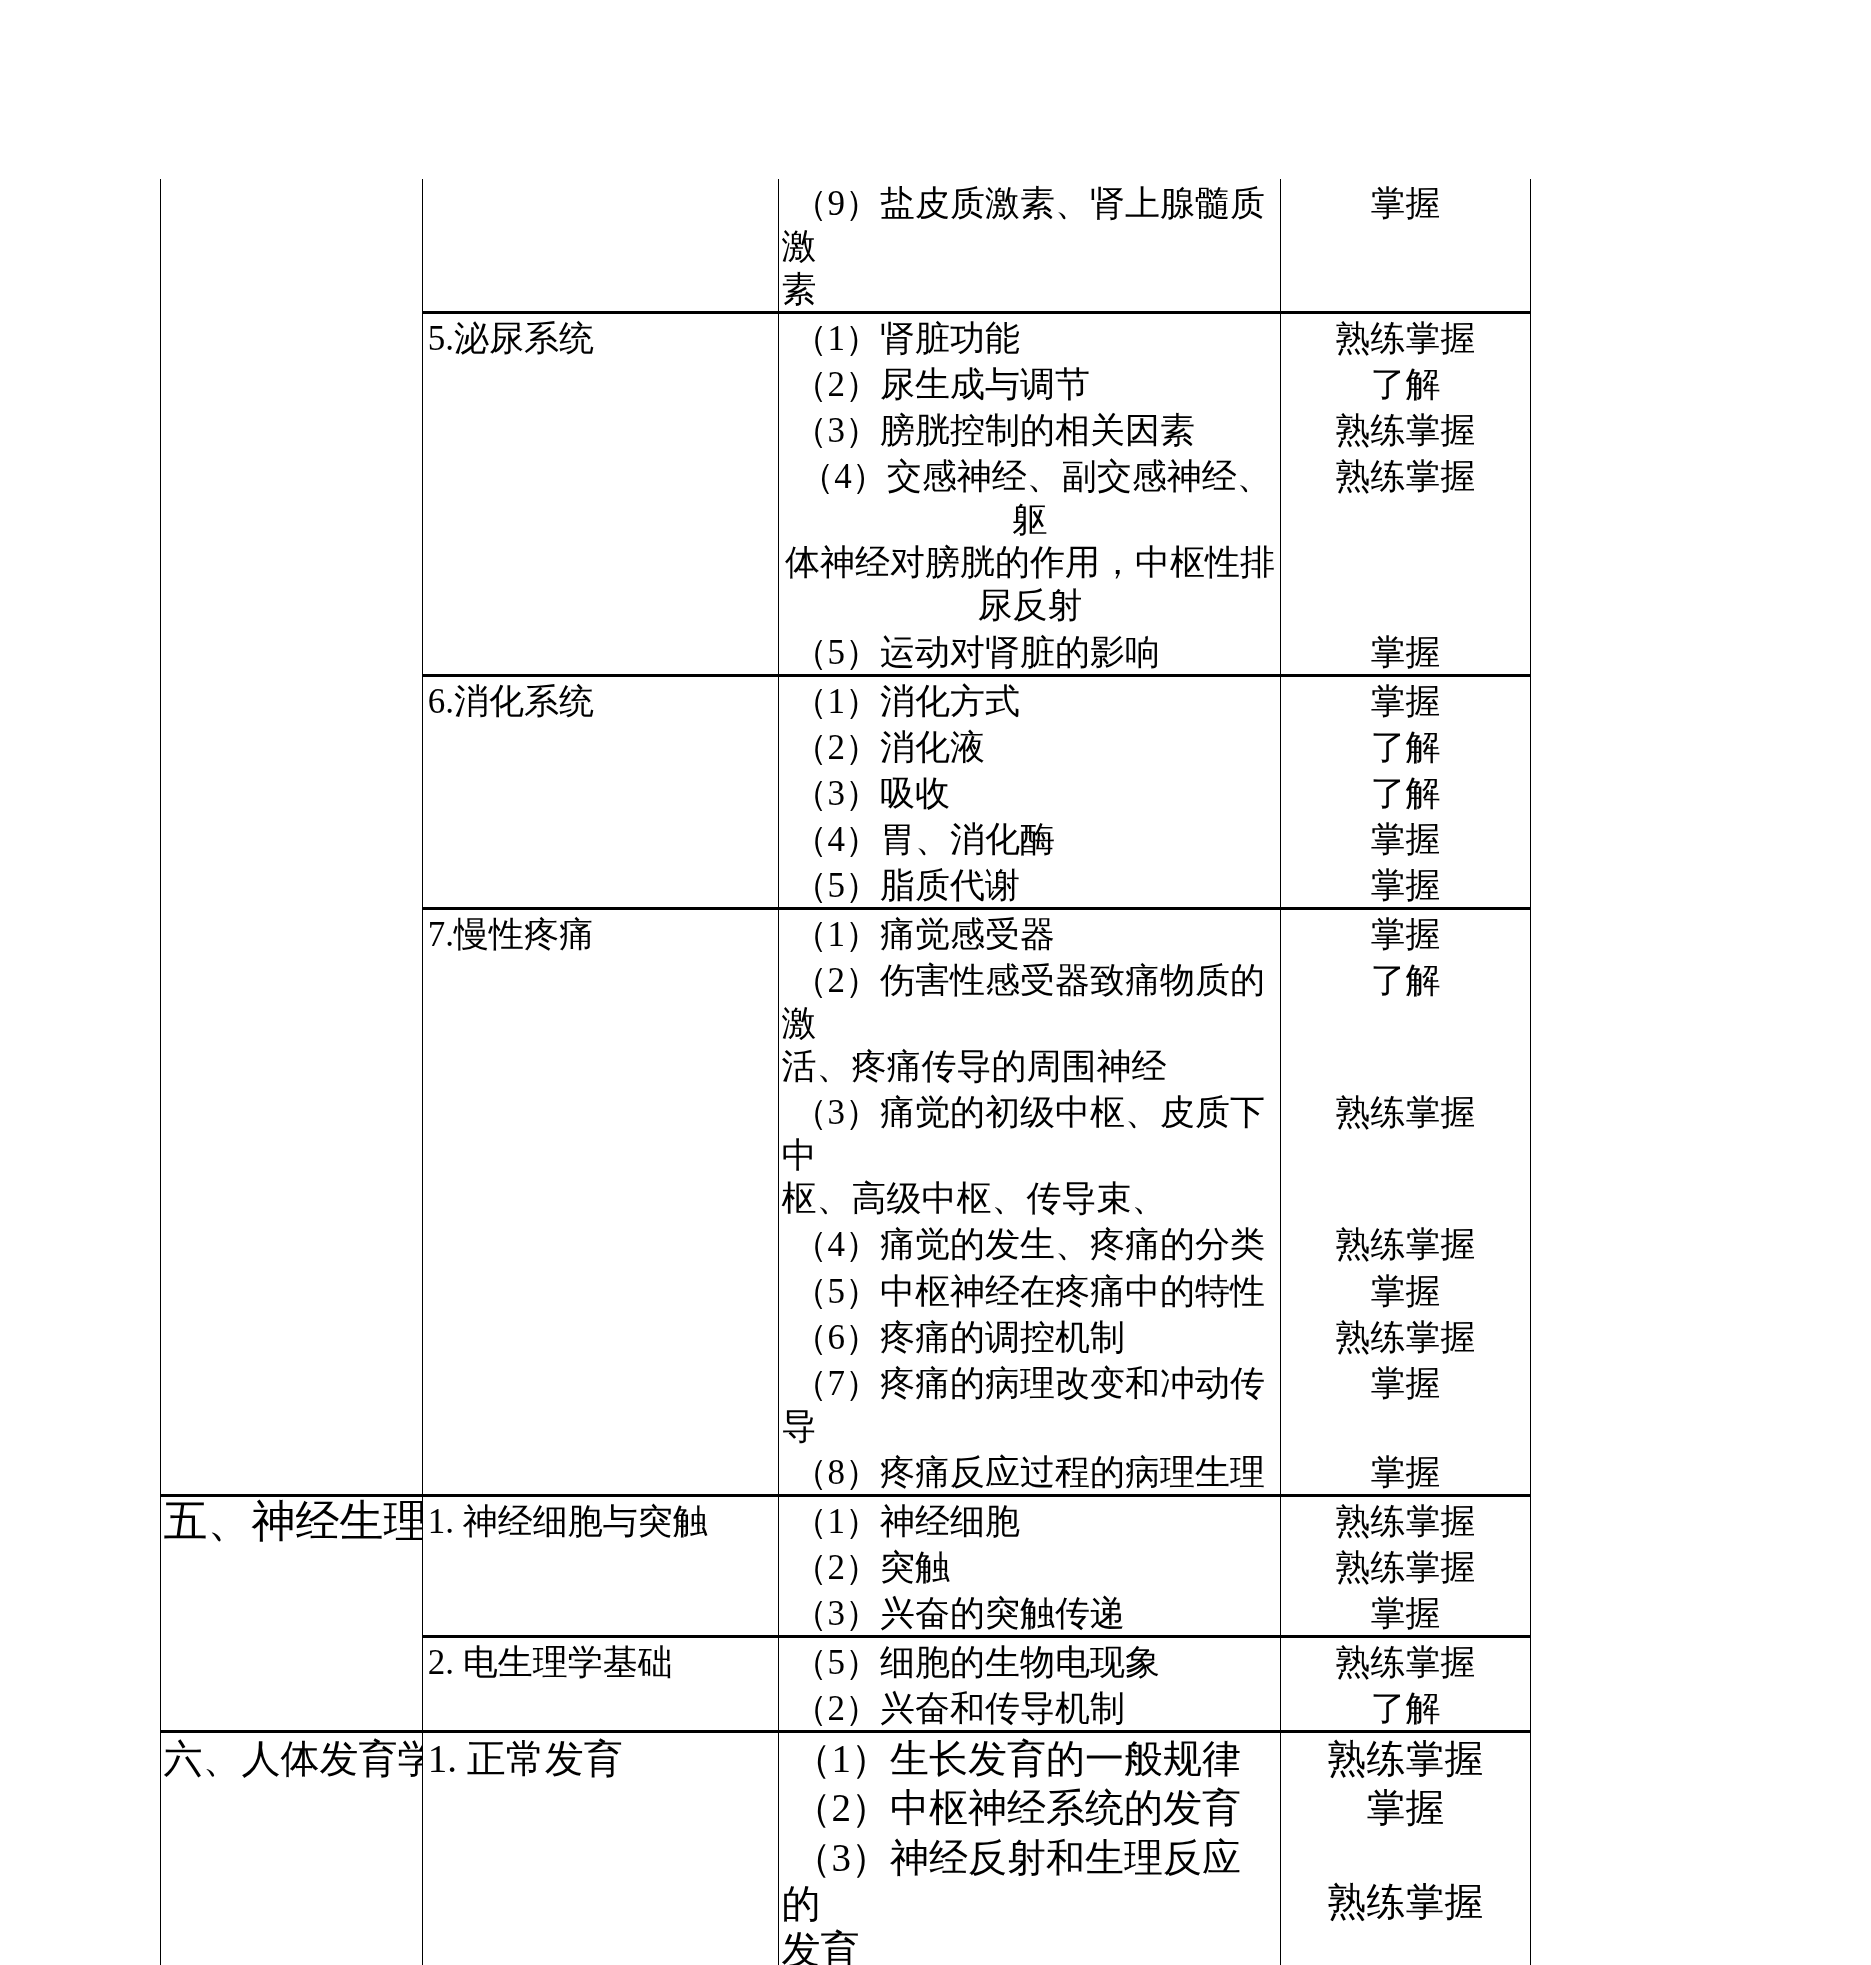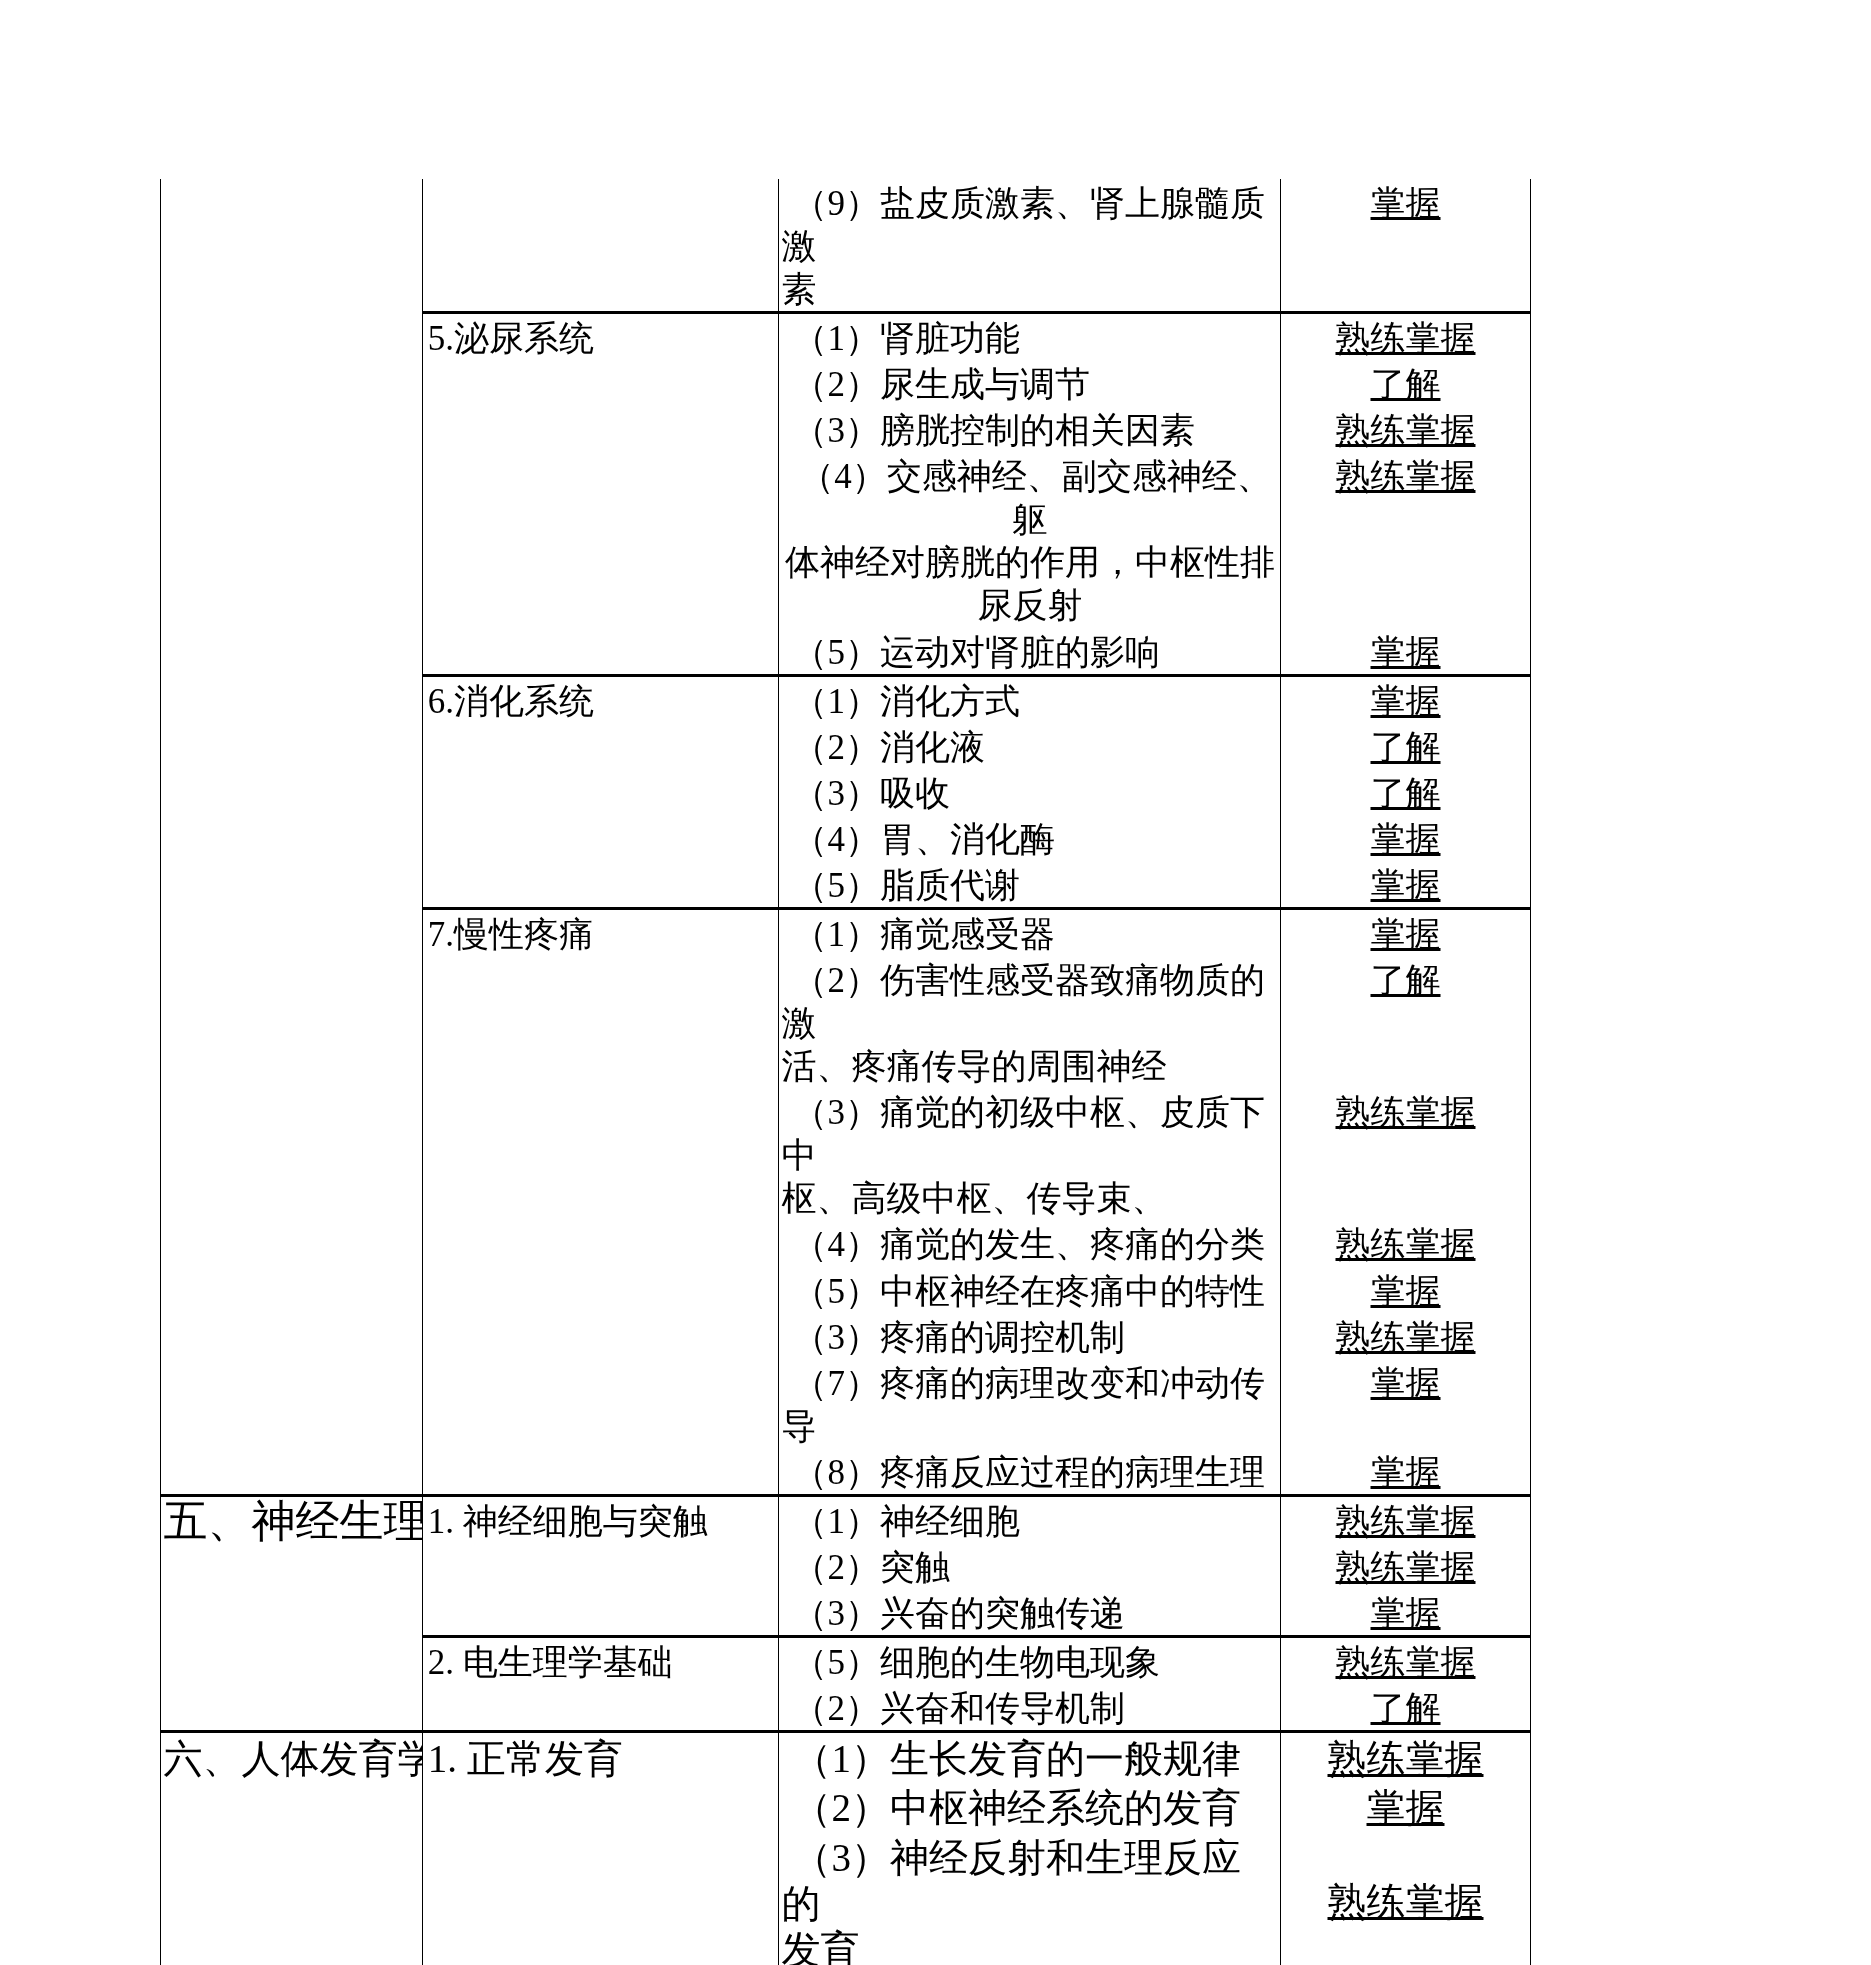--- a/index.html
+++ b/index.html
@@ -28,21 +28,21 @@
   tr.lg td{font-size:39px;line-height:46px;}
   tr.lgh1 td.rowcell{height:46px;}
   tr.lgh2 td.rowcell{height:93px;margin-left:24px;}
   
   tr.sep td{border-top:3.5px solid #000;margin-top:32px;}
   tr.chsep td{border-top:3.5px solid #000;}
   
   td.c1{font-size:44px;line-height:44px;white-space:pre;padding-left:2.4px;padding-right:0.8px;}
   td.c2{white-space:pre;padding-left:4.7px;}
   td.c3{white-space:pre-wrap;text-indent:11px;padding-left:2.4px;}
-  td.c4{text-align:center;white-space:pre;padding-left:0.8px;padding-right:0.8px;text-decoration:underline;}
+  td.c4{text-align:center;white-space:pre;padding-left:0.8px;padding-right:0.8px;}
   td.c4.mid{vertical-align:middle;padding-top:0;}
   tr.h2 td.c4, tr.h3 td.c4{vertical-align:top;}
 </style>
 </head>
 <body>
 
 <div class="table-wrap">
   <table class="syllabus">
     <colgroup>
       <col class="c1col">
@@ -119,21 +119,21 @@
         </tr>
         <tr class="h1">
           <td class="c3 rowcell">（4）痛觉的发生、疼痛的分类</td>
           <td class="c4">熟练掌握</td>
         </tr>
         <tr class="h1">
           <td class="c3 rowcell">（5）中枢神经在疼痛中的特性</td>
           <td class="c4">掌握</td>
         </tr>
         <tr class="h1">
-          <td class="c3 rowcell">（3）疼痛的调控机制</td>
+          <td class="c3 rowcell">（6）疼痛的调控机制</td>
           <td class="c4">熟练掌握</td>
         </tr>
         <tr class="h1">
           <td class="c3 rowcell">（7）疼痛的病理改变和冲动传导</td>
           <td class="c4">掌握</td>
         </tr>
         <tr class="h1">
           <td class="c3 rowcell">（8）疼痛反应过程的病理生理</td>
           <td class="c4">掌握</td>
         </tr>

